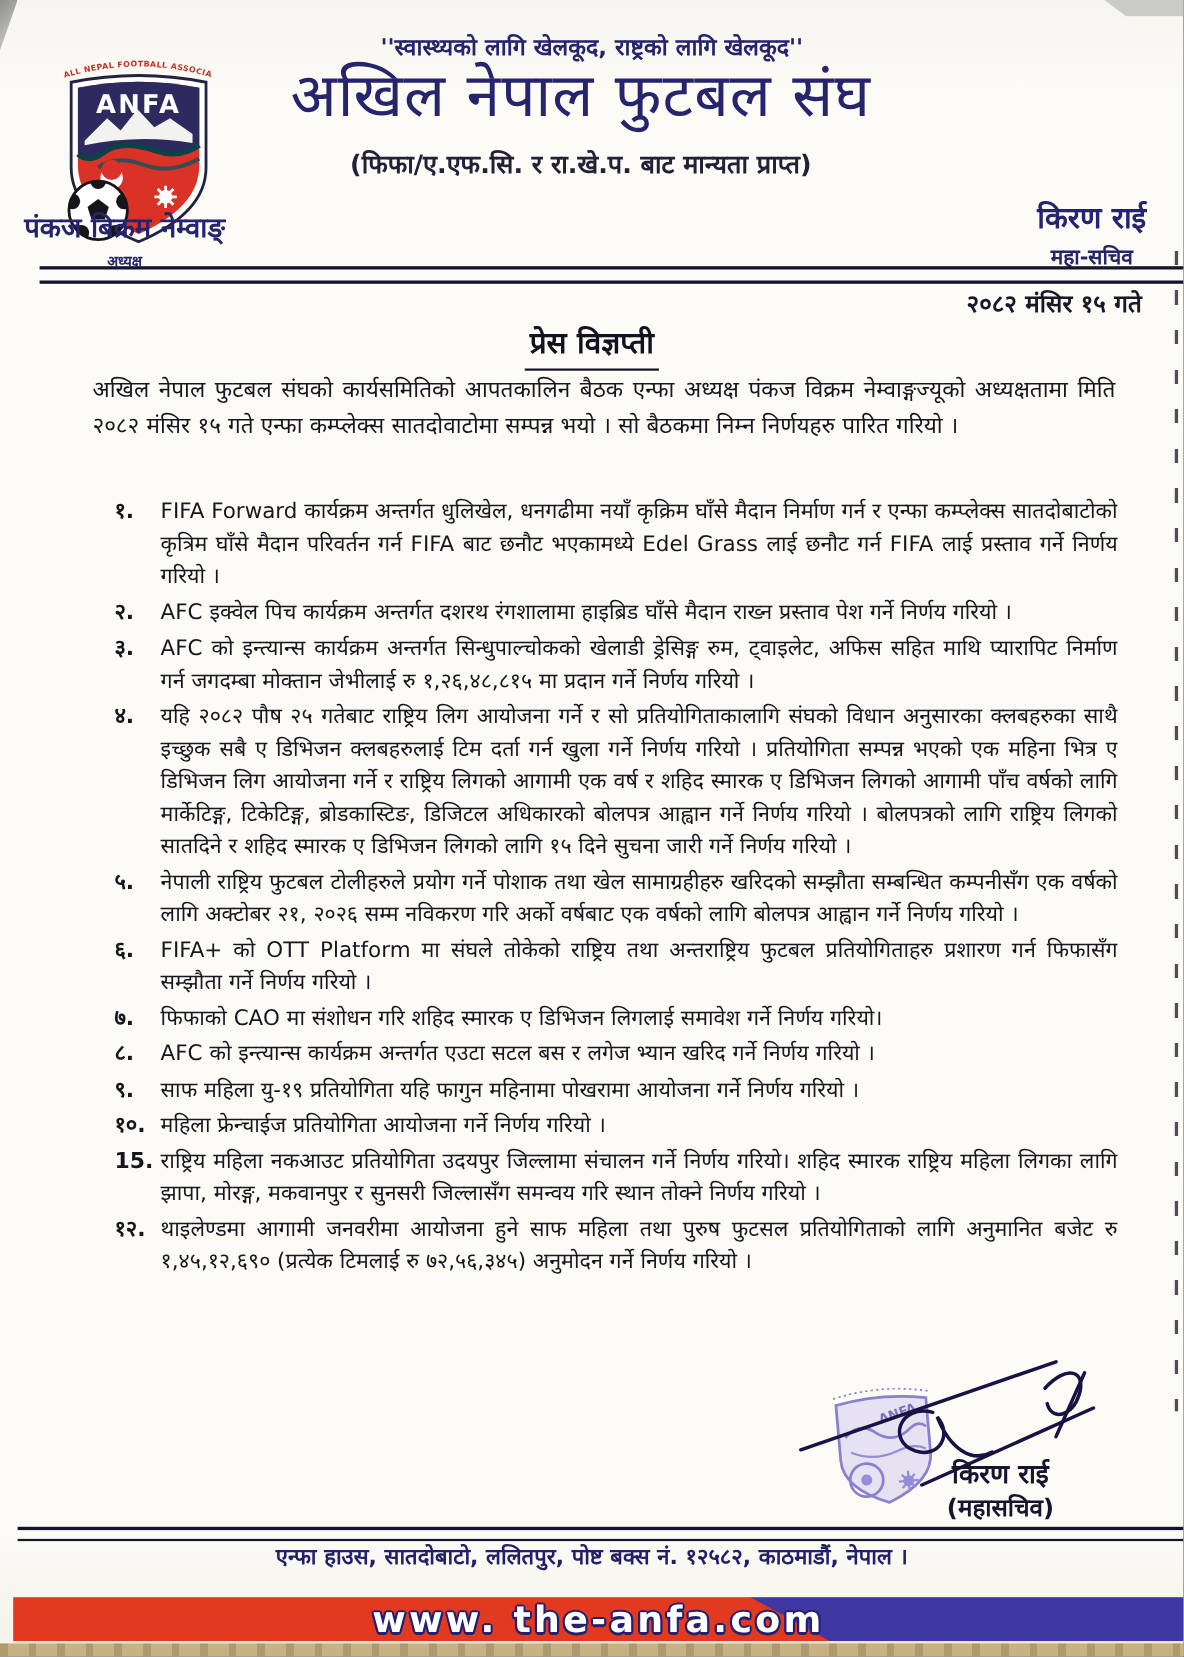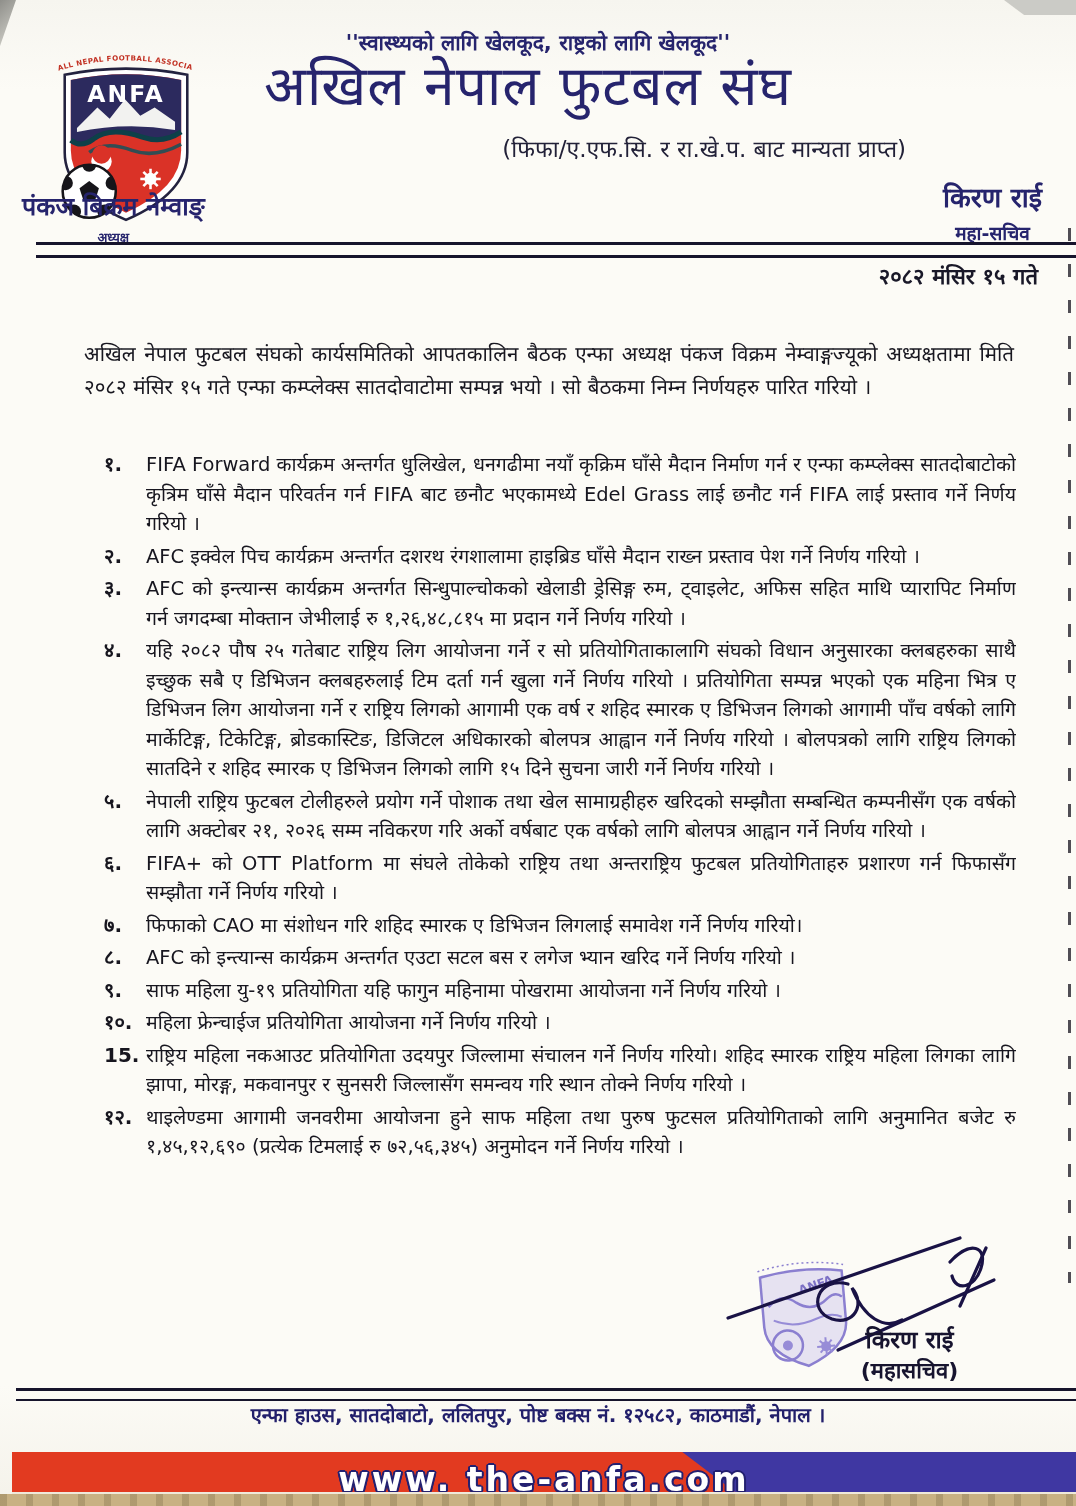--- a/index.html
+++ b/index.html
@@ -15,22 +15,22 @@
   .corner-tr{position:absolute;right:0;top:0;width:72px;height:15px;background:#c3c3be;
     clip-path:polygon(0 0,100% 0,100% 100%,28% 100%);opacity:.85;}
   .edge-artifact{position:absolute;right:5px;top:228px;width:3px;height:1055px;
     background:repeating-linear-gradient(180deg,#17141f 0 13px,transparent 13px 36px);opacity:.75;}
   
   .slogan{position:absolute;top:12px;left:0;right:0;text-align:center;
     font-size:21px;font-weight:700;color:#26246d;margin-top:16px;}
   .logo{position:absolute;left:48px;top:38px;width:156px;height:190px;}
   .org-name{position:absolute;top:46px;left:150px;right:170px;text-align:center;
     font-size:55px;font-weight:400;color:#26246d;letter-spacing:1px;white-space:nowrap;}
-  .affiliation{position:absolute;top:132px;left:150px;right:170px;text-align:right;
-    font-size:23px;font-weight:400;color:#222138;}
+  .affiliation{position:absolute;top:132px;left:150px;right:170px;text-align:center;
+    font-size:23px;font-weight:700;color:#222138;}
   .president{position:absolute;left:22px;top:188px;text-align:center;color:#26246d;}
   .president .nm{font-size:25px;font-weight:800;}
   .president .tl{font-size:13px;font-weight:700;margin-top:6px;text-align:center;}
   .secretary{position:absolute;right:34px;top:178px;text-align:center;color:#26246d;}
   .secretary .nm{font-size:27px;font-weight:800;}
   .secretary .tl{font-size:19px;font-weight:700;margin-top:5px;}
   .rule-top{position:absolute;top:242px;left:36px;right:0;height:10px;
     border-top:3.5px solid #16142c;border-bottom:3px solid #16142c;}
   .date-line{position:absolute;top:260px;right:38px;font-size:22px;font-weight:600;color:#191828;}
   .doc-title-wrap{position:absolute;top:292px;left:0;right:0;text-align:center;}
@@ -51,21 +51,21 @@
     font-size:24px;font-weight:600;color:#17142f;}
   .sig-title{position:absolute;left:827px;top:1354px;width:165px;text-align:center;
     font-size:22px;font-weight:600;color:#17142f;}
   .rule-bottom{position:absolute;top:1388px;left:16px;right:0;height:8px;
     border-top:3.5px solid #16142c;border-bottom:2.5px solid #16142c;}
   
   .addr1{position:absolute;top:1401px;left:0;right:0;text-align:center;
     font-size:20px;font-weight:700;color:#221f6b;}
   .addr2{position:absolute;top:1425px;left:0;right:0;text-align:center;
     font-size:20px;font-weight:700;color:#221f6b;}
-  .webbar{position:absolute;top:1452px;left:12px;right:0;height:55px;background:#e23a20;}
+  .webbar{position:absolute;top:1452px;left:12px;right:0;height:40px;background:#e23a20;}
   .webbar .blue{position:absolute;inset:0;background:#3f37a2;
     clip-path:polygon(63% 0%,100% 0%,100% 100%,69.8% 100%);}
   .weburl{position:absolute;inset:0;display:flex;align-items:center;justify-content:center;
     font-size:33px;font-weight:800;letter-spacing:3px;color:#fff;
     text-shadow:-2px 0 #232070,2px 0 #232070,0 -2px #232070,0 2px #232070,
       -1.5px -1.5px #232070,1.5px 1.5px #232070,-1.5px 1.5px #232070,1.5px -1.5px #232070;}
   .tan-strip{position:absolute;top:1494px;left:0;right:0;bottom:0;background:#c8b183;}
   .tan-strip:before{content:"";position:absolute;inset:0;opacity:.5;
     background:repeating-linear-gradient(90deg,rgba(55,44,18,.35) 0 7px,transparent 7px 26px);}
   .webbar-underline{position:absolute;top:1492px;left:12px;right:0;height:2px;background:#efe9da;}
@@ -133,20 +133,23 @@
   </div>
   <div class="secretary">
     <div class="nm">किरण राई</div>
     <div class="tl">महा-सचिव</div>
   </div>
 
   <div class="rule-top"></div>
 
   <div class="date-line">२०८२ मंसिर १५ गते</div>
 
+  <div class="doc-title-wrap">
+    <span class="doc-title">प्रेस विज्ञप्ती</span>
+  </div>
 
   <div class="intro">अखिल नेपाल फुटबल संघको कार्यसमितिको आपतकालिन बैठक एन्फा अध्यक्ष पंकज विक्रम नेम्वाङ्गज्यूको अध्यक्षतामा मिति २०८२ मंसिर १५ गते एन्फा कम्प्लेक्स सातदोवाटोमा सम्पन्न भयो । सो बैठकमा निम्न निर्णयहरु पारित गरियो ।</div>
 
   <div class="decisions">
 
       <div class="decision">
         <div class="no">१.</div>
         <div class="tx">FIFA Forward कार्यक्रम अन्तर्गत धुलिखेल, धनगढीमा नयाँ कृक्रिम घाँसे मैदान निर्माण गर्न र एन्फा कम्प्लेक्स सातदोबाटोको कृत्रिम घाँसे मैदान परिवर्तन गर्न FIFA बाट छनौट भएकामध्ये Edel Grass लाई छनौट गर्न FIFA लाई प्रस्ताव गर्ने निर्णय गरियो ।</div>
       </div>
 

